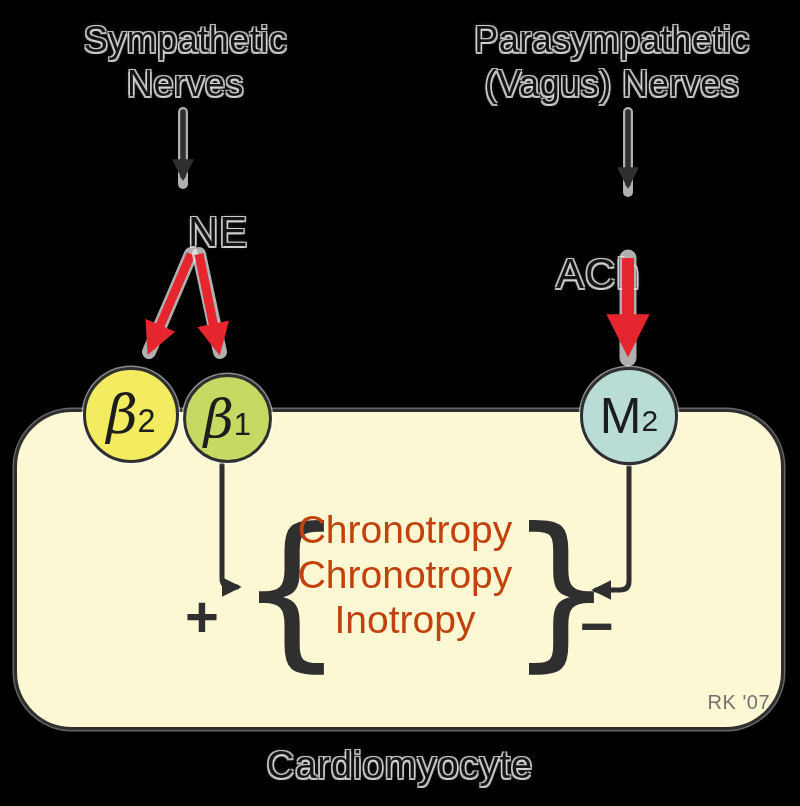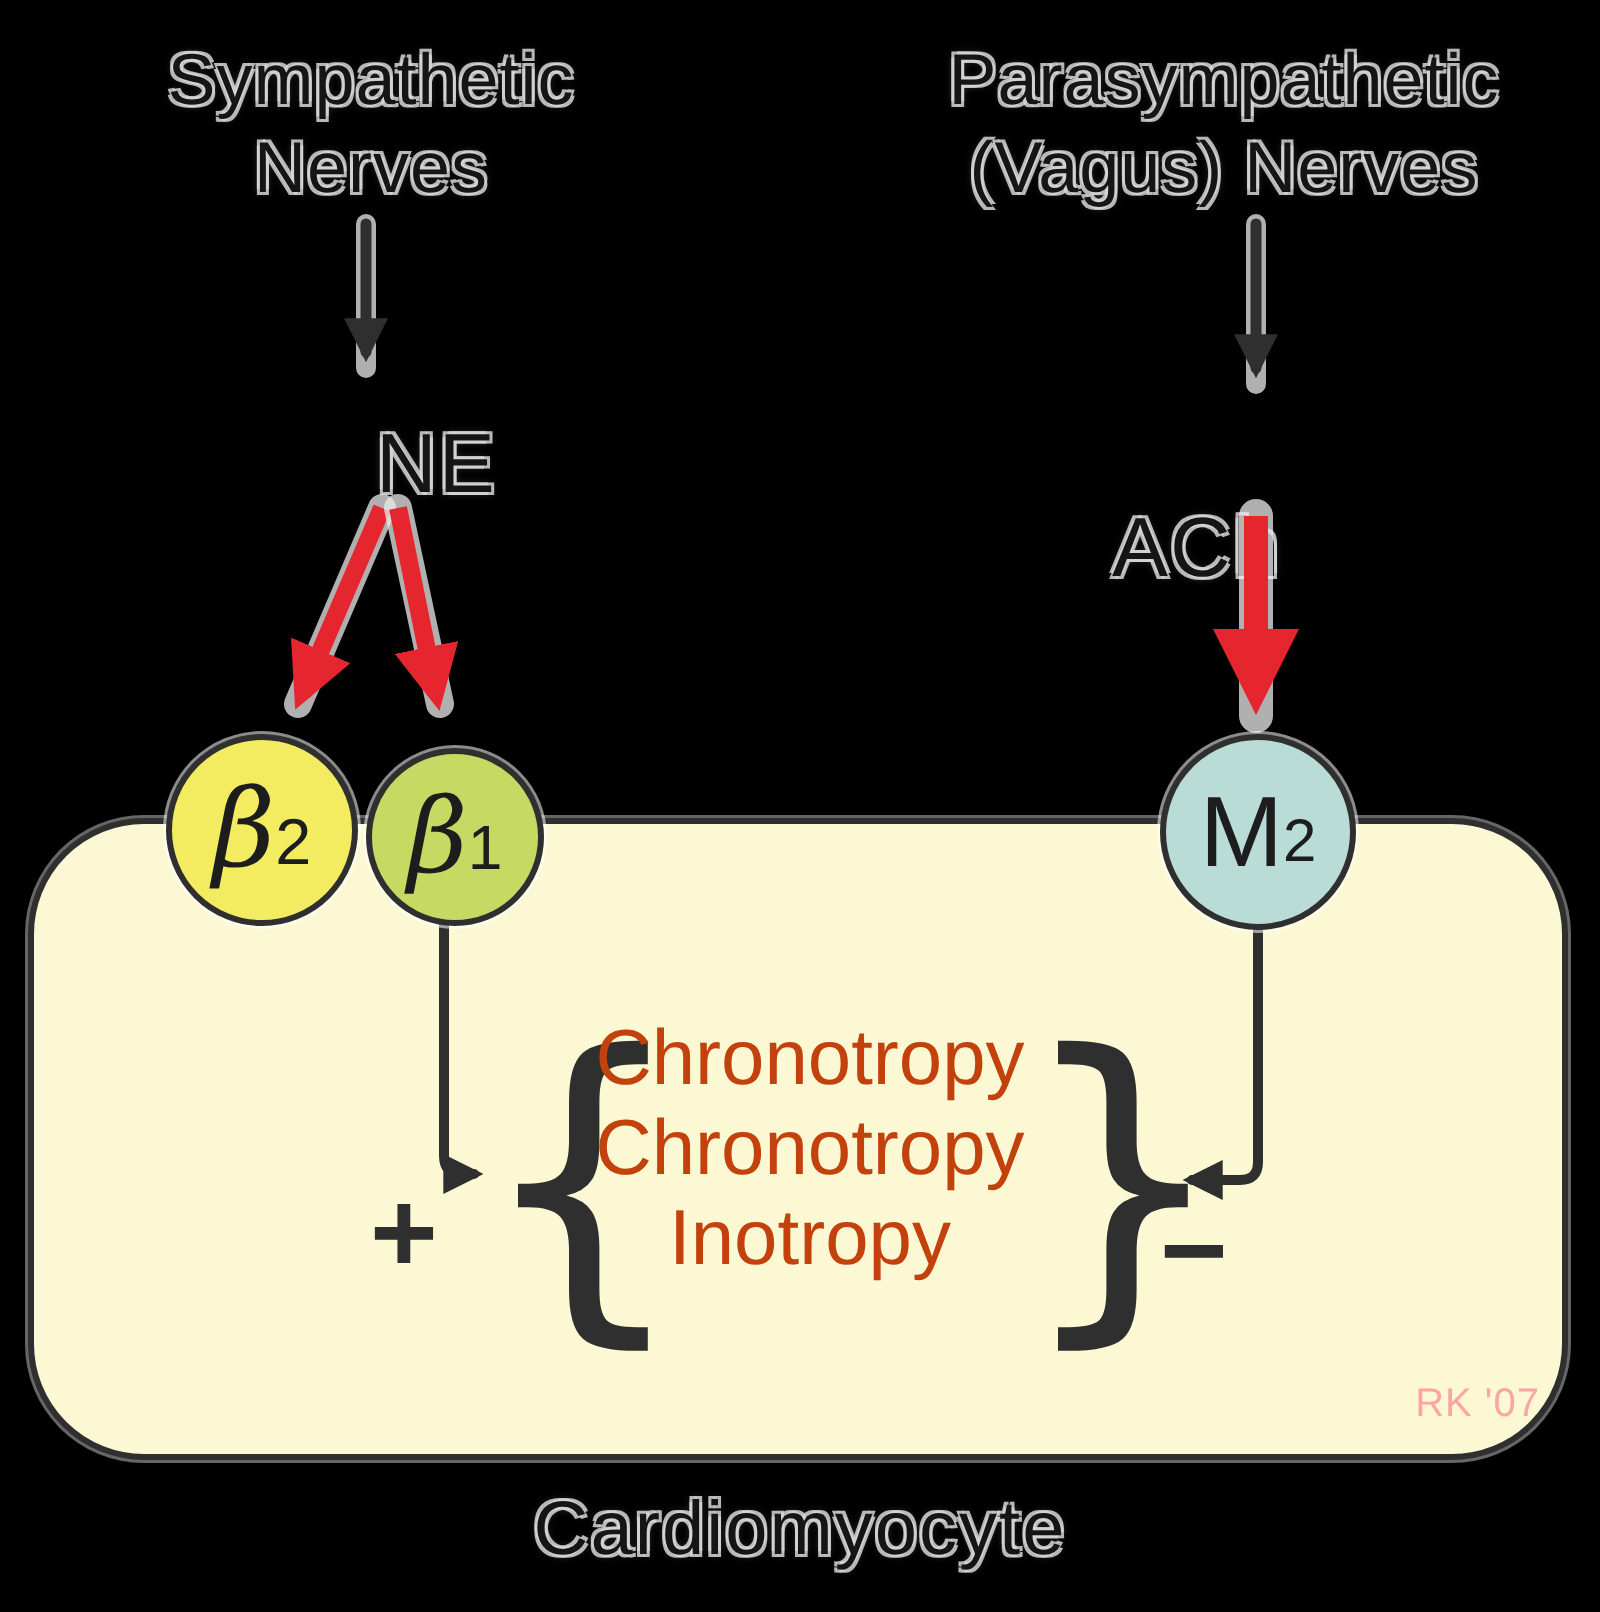--- a/index.html
+++ b/index.html
@@ -78,21 +78,21 @@
     text-align:center;color:#c2410c;font-size:39px;line-height:45px;
     white-space:nowrap;
   }
 
   .sign{position:absolute;font-size:58px;font-weight:bold;color:var(--line);z-index:4;}
   #plus-sign{left:185px;top:583px;}
   #minus-sign{left:580px;top:592px;}
 
   .credit{
     position:absolute;left:660px;top:691px;width:110px;text-align:right;
-    font-size:20px;color:#fca5a5;z-index:4;letter-spacing:.5px;
+    font-size:20px;color:#737373;z-index:4;letter-spacing:.5px;
   }
 
   #cell-label{
     position:absolute;left:0;top:744px;width:800px;text-align:center;
     font-size:38px;letter-spacing:1px;
   }
 </style>
 </head>
 <body>
 

